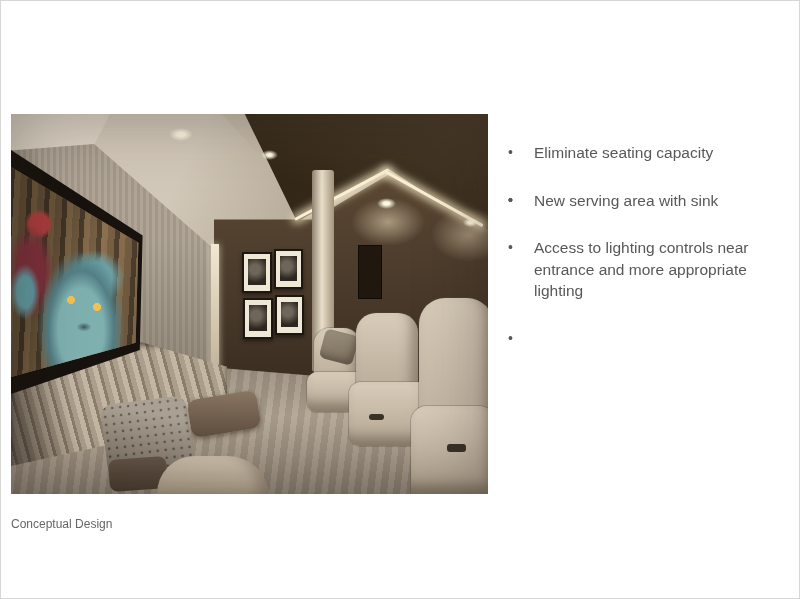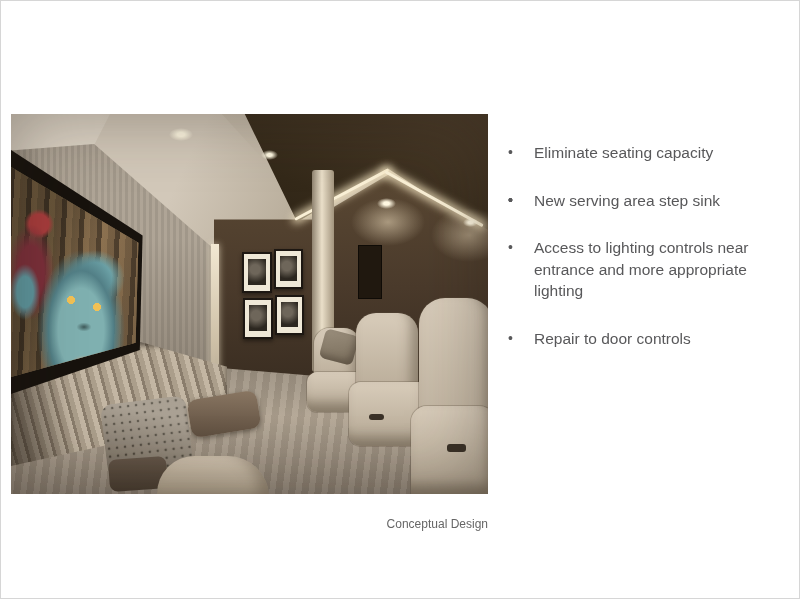--- a/index.html
+++ b/index.html
@@ -112,21 +112,21 @@
     box-shadow:inset -10px -6px 14px rgba(110,96,78,.5);}
   .dl{background:radial-gradient(closest-side,#fff8e2 0 30%,rgba(255,244,214,0) 100%);
     border-radius:50%;}
   .dl1{left:158px;top:14px;width:24px;height:13px;}
   .dl2{left:250px;top:36px;width:17px;height:10px;}
   .dl3{left:366px;top:84px;width:19px;height:11px;}
   .dl4{left:452px;top:104px;width:15px;height:9px;}
   .sc-vignette{inset:0;box-shadow:inset 0 0 70px rgba(35,26,18,.38);}
 
   
-  .caption{position:absolute;left:10px;top:516px;width:477px;text-align:right;
+  .caption{position:absolute;left:10px;top:516px;width:477px;text-align:left;
     font-size:12px;color:#666666;}
 
   
   .bullets{position:absolute;left:504px;top:141px;width:262px;margin:0;padding:0;
     list-style:none;font-size:15.5px;line-height:21.5px;color:#58585a;}
   .bullets li{position:relative;padding-left:29px;margin:0 0 26px 0;}
   .bdot{position:absolute;left:3px;top:0;font-size:14px;color:#58585a;}
   .btxt{white-space:pre-wrap;}
 </style>
 </head>
@@ -192,25 +192,24 @@
       <span class="btxt">Eliminate seating capacity</span>
     </li>
     <li>
       <span class="bdot">•</span>
     </li>
     <li>
       <span class="bdot">•</span>
     </li>
     <li>
       <span class="bdot">•</span>
-      <span class="btxt">New serving area step sink</span>
+      <span class="btxt">New serving area with sink</span>
     </li>
     <li>
       <span class="bdot">•</span>
       <span class="btxt">Access to lighting controls near entrance and more appropriate lighting</span>
     </li>
     <li>
       <span class="bdot">•</span>
-      <span class="btxt">Repair to door controls</span>
     </li>
   </ul>
 
 </div>
 
 </body></html>

